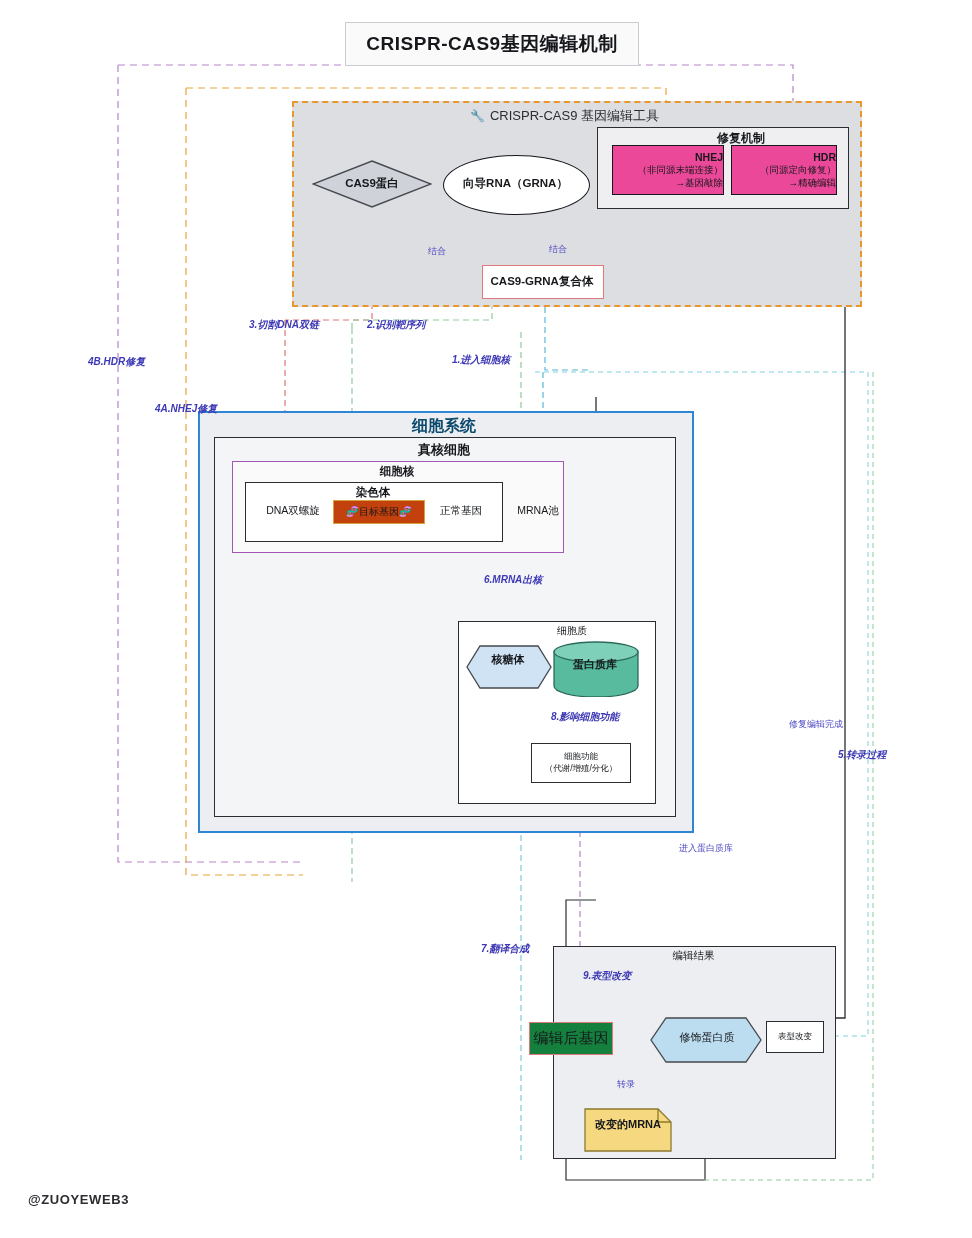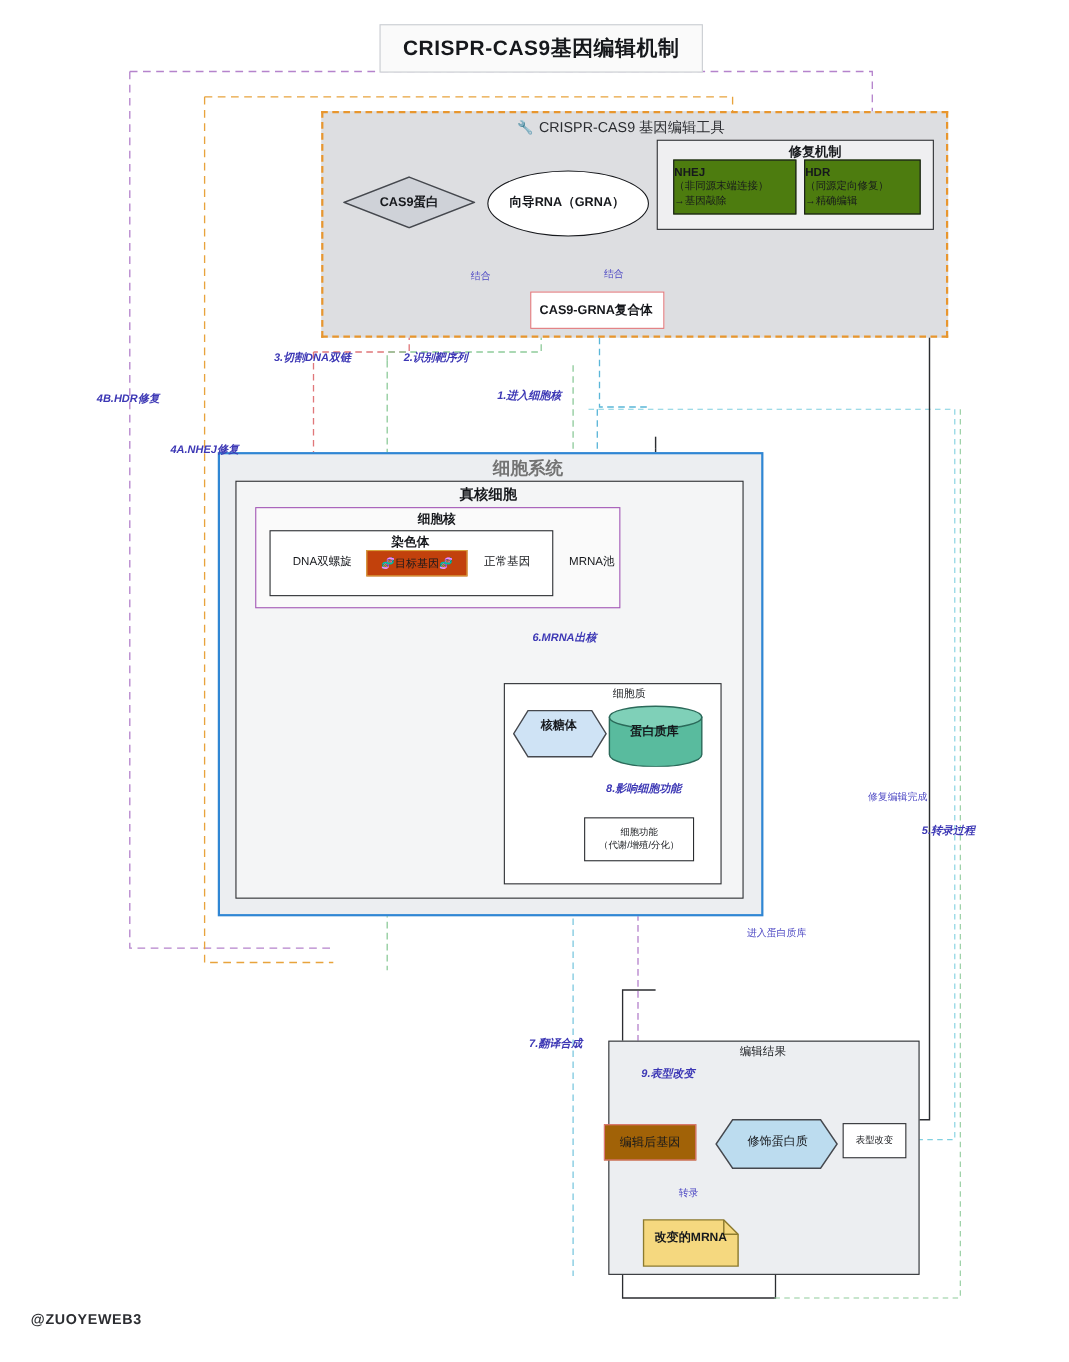--- a/index.html
+++ b/index.html
@@ -15,38 +15,38 @@
 
   
   #toolbox{left:292px;top:101px;width:566px;height:202px;border:2.5px dashed #e8962e;
     background:#dddee1;}
   #toolbox-header{left:470px;top:107px;font-size:13px;color:#2b2d31;white-space:nowrap;}
   #toolbox-header .ico{margin-right:5px;font-size:12px;}
 
   
   #repair-box{left:597px;top:127px;width:250px;height:80px;border:1.2px solid #2b2d31;background:#efeff1;}
   #repair-title{left:597px;top:130px;width:250px;text-align:center;font-size:12px;font-weight:bold;color:#16181c;margin-left:19px;}
-  .repair-item{border:1.2px solid #16181c;background:#4d7c0f;display:flex;flex-direction:column;
-    align-items:flex-start;justify-content:center;font-size:9.5px;color:#16181c;line-height:1.35;}
+  .repair-item{border:1.2px solid #16181c;background:#ec4899;display:flex;flex-direction:column;
+    align-items:flex-end;justify-content:center;font-size:9.5px;color:#16181c;line-height:1.35;}
   .repair-item b{font-size:10.5px;}
   #nhej{left:612px;top:145px;width:110px;height:48px;}
   #hdr{left:731px;top:145px;width:104px;height:48px;}
 
   
   #cas9-shape{left:312px;top:160px;width:120px;height:48px;}
   #cas9-label{left:312px;top:176px;width:120px;text-align:center;font-size:11.5px;font-weight:bold;color:#16181c;}
   #grna-shape{left:443px;top:155px;width:145px;height:58px;border:1.6px solid #16181c;
     border-radius:50%;background:#fff;}
   #grna-label{left:443px;top:176px;width:145px;text-align:center;font-size:11.5px;font-weight:bold;color:#16181c;}
   #complex-box{left:482px;top:265px;width:120px;height:32px;border:1.6px solid #e0777a;background:#fff;}
   #complex-label{left:482px;top:274px;width:120px;text-align:center;font-size:11.5px;font-weight:bold;color:#16181c;}
 
   
   #cellsystem{left:198px;top:411px;width:492px;height:418px;border:2.5px solid #2f86d4;background:#eceef1;}
-  #cellsystem-title{left:198px;top:416px;width:492px;text-align:center;font-size:16px;font-weight:bold;color:#737373;padding-left:36px;}
+  #cellsystem-title{left:198px;top:416px;width:492px;text-align:center;font-size:16px;font-weight:bold;color:#0c4a6e;}
   #eukaryote{left:214px;top:437px;width:460px;height:378px;border:1.3px solid #2b2d31;background:#f4f5f6;}
   #eukaryote-title{left:214px;top:441px;width:460px;text-align:center;font-size:13px;font-weight:bold;color:#16181c;}
   #nucleus{left:232px;top:461px;width:330px;height:90px;border:1.3px solid #a256b5;background:#fafafa;}
   #nucleus-title{left:232px;top:464px;width:330px;text-align:center;font-size:11.5px;font-weight:bold;color:#16181c;}
   #chromosome{left:245px;top:482px;width:256px;height:58px;border:1.2px solid #2b2d31;background:#fff;}
   #chromosome-title{left:245px;top:485px;width:256px;text-align:center;font-size:11.5px;font-weight:bold;color:#16181c;}
   #dna-helix{left:252px;top:504px;width:82px;text-align:center;font-size:10.5px;color:#16181c;}
   #target-gene{left:333px;top:500px;width:90px;height:22px;border:1.1px solid #d8a23c;background:#c2410c;
     display:flex;align-items:center;justify-content:center;font-size:10px;color:#16181c;white-space:nowrap;}
   #normal-gene{left:424px;top:504px;width:74px;text-align:center;font-size:10.5px;color:#16181c;}
@@ -56,22 +56,22 @@
   #cytoplasm{left:458px;top:621px;width:196px;height:181px;border:1.2px solid #2b2d31;background:#fff;}
   #cytoplasm-title{left:458px;top:624px;width:196px;text-align:center;font-size:10px;color:#16181c;margin-left:16px;}
   #ribosome-label{left:468px;top:652px;width:80px;text-align:center;font-size:11px;font-weight:bold;color:#16181c;}
   #protein-label{left:555px;top:657px;width:80px;text-align:center;font-size:11px;font-weight:bold;color:#16181c;}
   #cellfunc-box{left:531px;top:743px;width:98px;height:38px;border:1.2px solid #2b2d31;background:#fff;
     display:flex;flex-direction:column;align-items:center;justify-content:center;font-size:8.5px;color:#16181c;line-height:1.4;}
 
   
   #result-box{left:553px;top:946px;width:281px;height:211px;border:1.3px solid #2b2d31;background:#eceef1;}
   #result-title{left:553px;top:949px;width:281px;text-align:center;font-size:10.5px;color:#16181c;}
-  #edited-gene{left:549px;top:1022px;width:82px;height:31px;border:1.5px solid #e0777a;background:#a16207;
-    display:flex;align-items:center;justify-content:center;font-size:11px;color:#16181c;}
+  #edited-gene{left:529px;top:1022px;width:82px;height:31px;border:1.5px solid #e0777a;background:#15803d;
+    display:flex;align-items:center;justify-content:center;font-size:15px;color:#16181c;}
   #modprotein-label{left:662px;top:1030px;width:90px;text-align:center;font-size:11px;color:#16181c;}
   #phenotype-box{left:766px;top:1021px;width:56px;height:30px;border:1.2px solid #2b2d31;background:#fff;
     display:flex;align-items:center;justify-content:center;font-size:8.5px;color:#16181c;}
   #altered-mrna-label{left:588px;top:1117px;width:80px;text-align:center;font-size:11px;font-weight:bold;color:#16181c;}
 
   
   .elabel{font-style:italic;font-weight:bold;color:#3d38b5;white-space:nowrap;}
   .elabel.sm{font-size:9px;font-weight:normal;font-style:normal;color:#4e49c4;}
   #lbl-1{left:452px;top:353px;font-size:10px;}
   #lbl-2{left:367px;top:318px;font-size:10px;}

